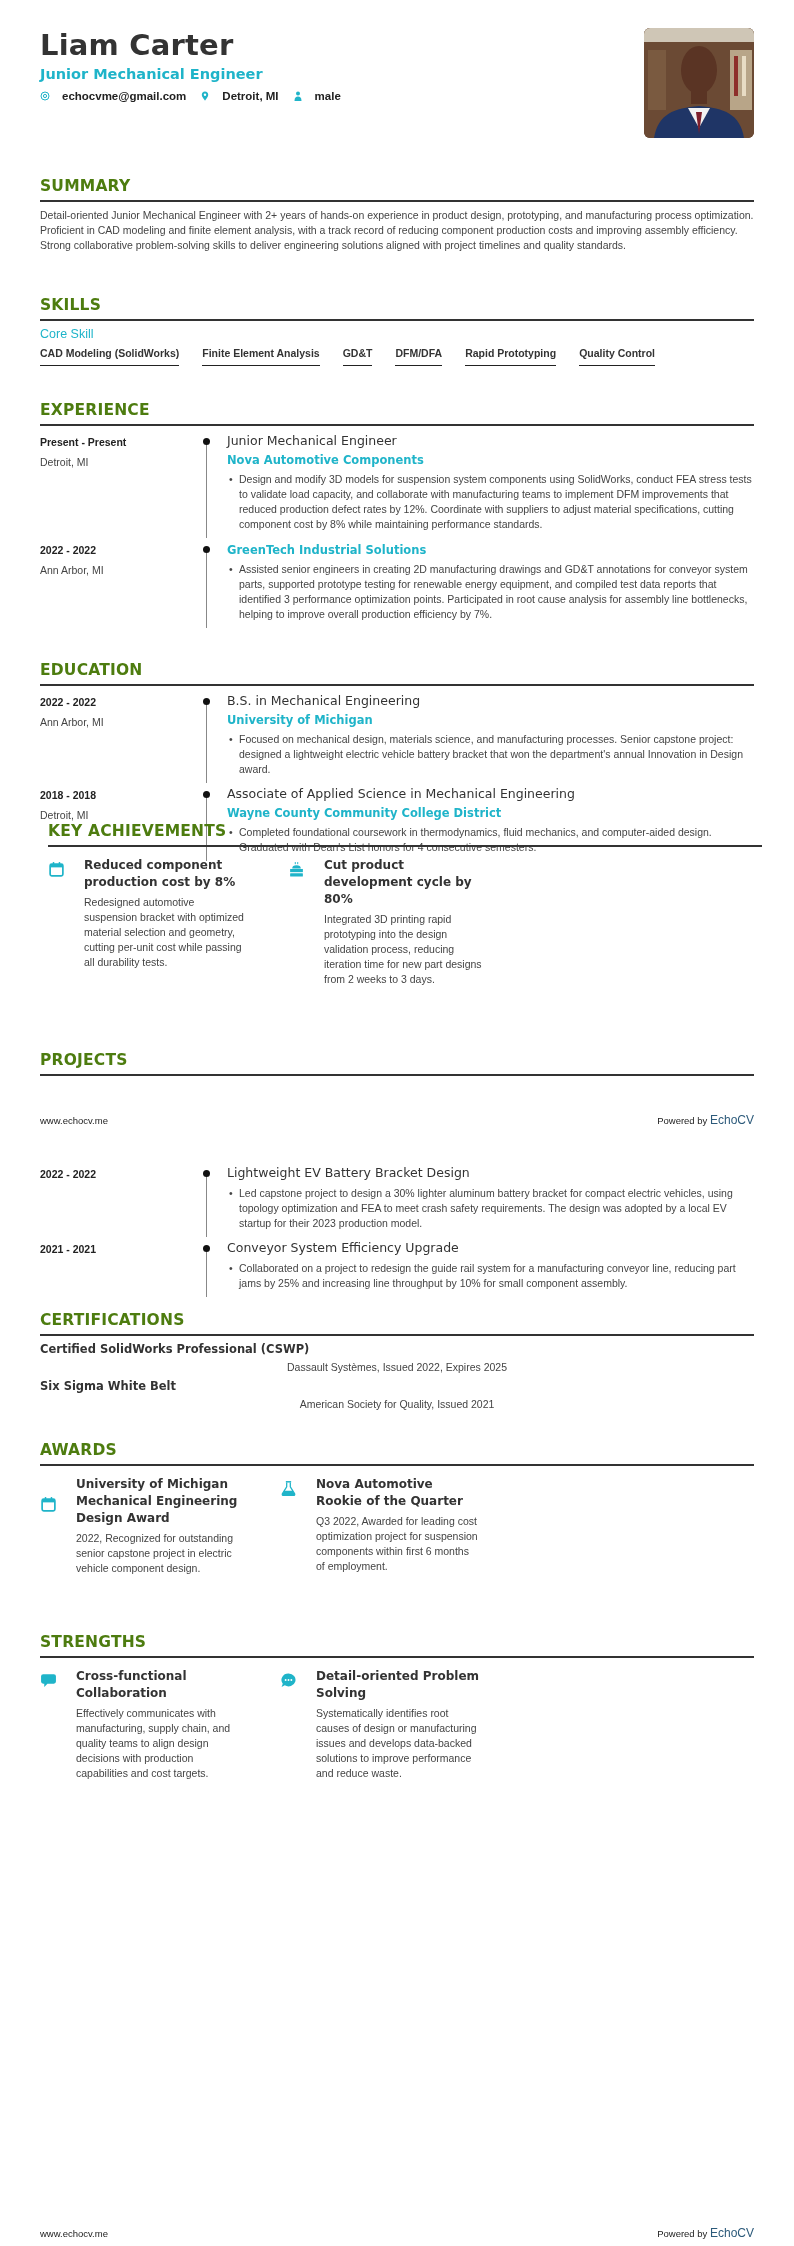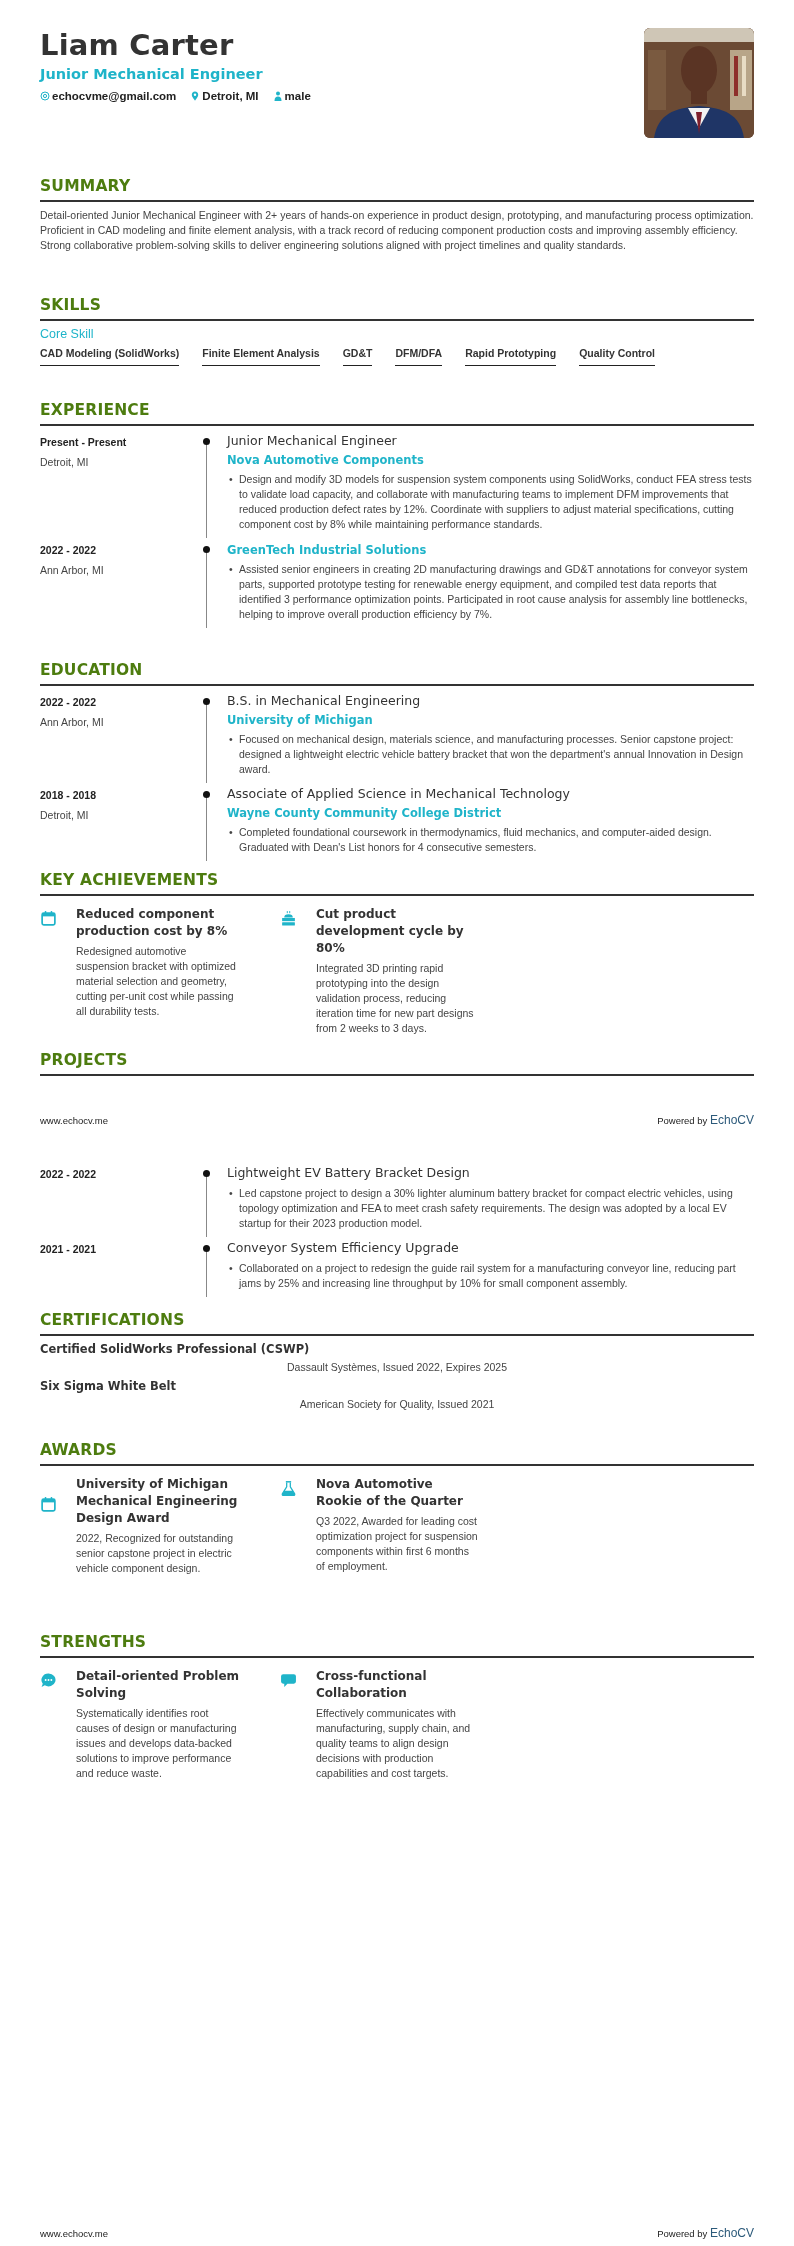--- a/index.html
+++ b/index.html
@@ -5,21 +5,21 @@
   * { box-sizing: border-box; margin: 0; padding: 0; }
   html, body { width: 794px; background: #ffffff; }
   body { font-family: "Liberation Sans", sans-serif; color: #333; position: relative; height: 2246px; overflow: hidden; }
   .page { position: absolute; left: 40px; width: 714px; }
 
   
   .header { top: 28px; height: 112px; }
   .name { font-family: "DejaVu Sans", sans-serif; font-weight: bold; font-size: 29px; color: #333; letter-spacing: 0.2px; line-height: 34px; }
   .jobtitle { font-family: "DejaVu Sans", sans-serif; font-weight: bold; font-size: 14.5px; color: #1fb4c9; margin-top: 2px; line-height: 20px; }
   .contacts { display: flex; align-items: center; gap: 14px; margin-top: 6px; font-size: 11.5px; font-weight: bold; color: #222; }
-  .contact { display: flex; align-items: center; gap: 2px; text-align: center; }
+  .contact { display: flex; align-items: center; gap: 12px; text-align: center; }
   .contact svg { width: 10px; height: 10px; }
   .photo { position: absolute; right: 0; top: 0; width: 110px; height: 110px; border-radius: 6px; overflow: hidden; background: #5a3b2a; }
 
   
   .section-title { font-family: "DejaVu Sans", sans-serif; font-weight: bold; font-size: 15.5px; color: #4d7c0f; letter-spacing: 0.2px; line-height: 20px; }
   .rule { height: 2px; background: #333; margin-top: 4px; }
   .text { font-size: 10.5px; line-height: 15px; color: #444; }
 
   .skill-cat { color: #1fb4c9; font-size: 12.5px; margin-top: 6px; }
   .skills { display: flex; gap: 23px; margin-top: 6px; }
@@ -177,32 +177,32 @@
       </div>
     </div>
     <div class="tl-row">
       <div class="tl-left">
         <div class="tl-date">2018 - 2018</div>
         <div class="tl-loc">Detroit, MI</div>
       </div>
       <div class="tl-line"></div>
       <div class="tl-dot"></div>
       <div class="tl-right">
-        <div class="tl-title">Associate of Applied Science in Mechanical Technology</div>
+        <div class="tl-title">Associate of Applied Science in Mechanical Engineering</div>
         <div class="tl-org">Wayne County Community College District</div>
         <div class="tl-bullet">
             <span class="b">•</span>
             <span>Completed foundational coursework in thermodynamics, fluid mechanics, and computer-aided design. Graduated with Dean's List honors for 4 consecutive semesters.</span>
           </div>
       </div>
     </div>
   </div>
 </div>
 
-<div class="page" style="top:870px;">
+<div class="page" style="top:821px;margin-left:8px;">
   <div class="section-title">KEY ACHIEVEMENTS</div>
   <div class="rule"></div>
   <div class="cards">
     <div class="card">
       <div class="ic"><svg viewBox="0 0 16 16">
             <rect x="2" y="3" width="12" height="11" rx="1.5" fill="none" stroke="#1fb4c9" stroke-width="1.6"></rect>
             <rect x="2" y="3" width="12" height="3" fill="#1fb4c9"></rect>
             <rect x="4.5" y="1" width="1.4" height="3" fill="#1fb4c9"></rect>
             <rect x="10.1" y="1" width="1.4" height="3" fill="#1fb4c9"></rect>
           </svg></div>
@@ -306,38 +306,38 @@
     </div>
   </div>
 </div>
 
 <div class="page" style="top:1632px;">
   <div class="section-title">STRENGTHS</div>
   <div class="rule"></div>
   <div class="cards">
     <div class="card">
       <div class="ic"><svg viewBox="0 0 16 16">
+            <path d="M3 2 H13 Q15 2 15 4 V9 Q15 11 13 11 H7 L4 14 V11 H3 Q1 11 1 9 V4 Q1 2 3 2 Z" fill="#1fb4c9"></path>
+          </svg></div>
+      <div>
+        <div class="card-title">Cross-functional Collaboration</div>
+        <div class="card-desc">Effectively communicates with manufacturing, supply chain, and quality teams to align design decisions with production capabilities and cost targets.</div>
+      </div>
+    </div>
+    <div class="card">
+      <div class="ic"><svg viewBox="0 0 16 16">
             <path d="M8 1.5 A6.5 6 0 1 1 4.5 12.5 L1.5 14 L2.6 11 A6.5 6 0 0 1 8 1.5 Z" fill="#1fb4c9"></path>
             <circle cx="5.3" cy="7.5" r="0.9" fill="#fff"></circle>
             <circle cx="8" cy="7.5" r="0.9" fill="#fff"></circle>
             <circle cx="10.7" cy="7.5" r="0.9" fill="#fff"></circle>
           </svg></div>
       <div>
         <div class="card-title">Detail-oriented Problem Solving</div>
         <div class="card-desc">Systematically identifies root causes of design or manufacturing issues and develops data-backed solutions to improve performance and reduce waste.</div>
       </div>
     </div>
-    <div class="card">
-      <div class="ic"><svg viewBox="0 0 16 16">
-            <path d="M3 2 H13 Q15 2 15 4 V9 Q15 11 13 11 H7 L4 14 V11 H3 Q1 11 1 9 V4 Q1 2 3 2 Z" fill="#1fb4c9"></path>
-          </svg></div>
-      <div>
-        <div class="card-title">Cross-functional Collaboration</div>
-        <div class="card-desc">Effectively communicates with manufacturing, supply chain, and quality teams to align design decisions with production capabilities and cost targets.</div>
-      </div>
-    </div>
   </div>
 </div>
 
 <div class="footer" style="top:2226px;">
   <span>www.echocv.me</span>
   <span><span>Powered by </span><span class="brand">EchoCV</span></span>
 </div>
 
 </body></html>

